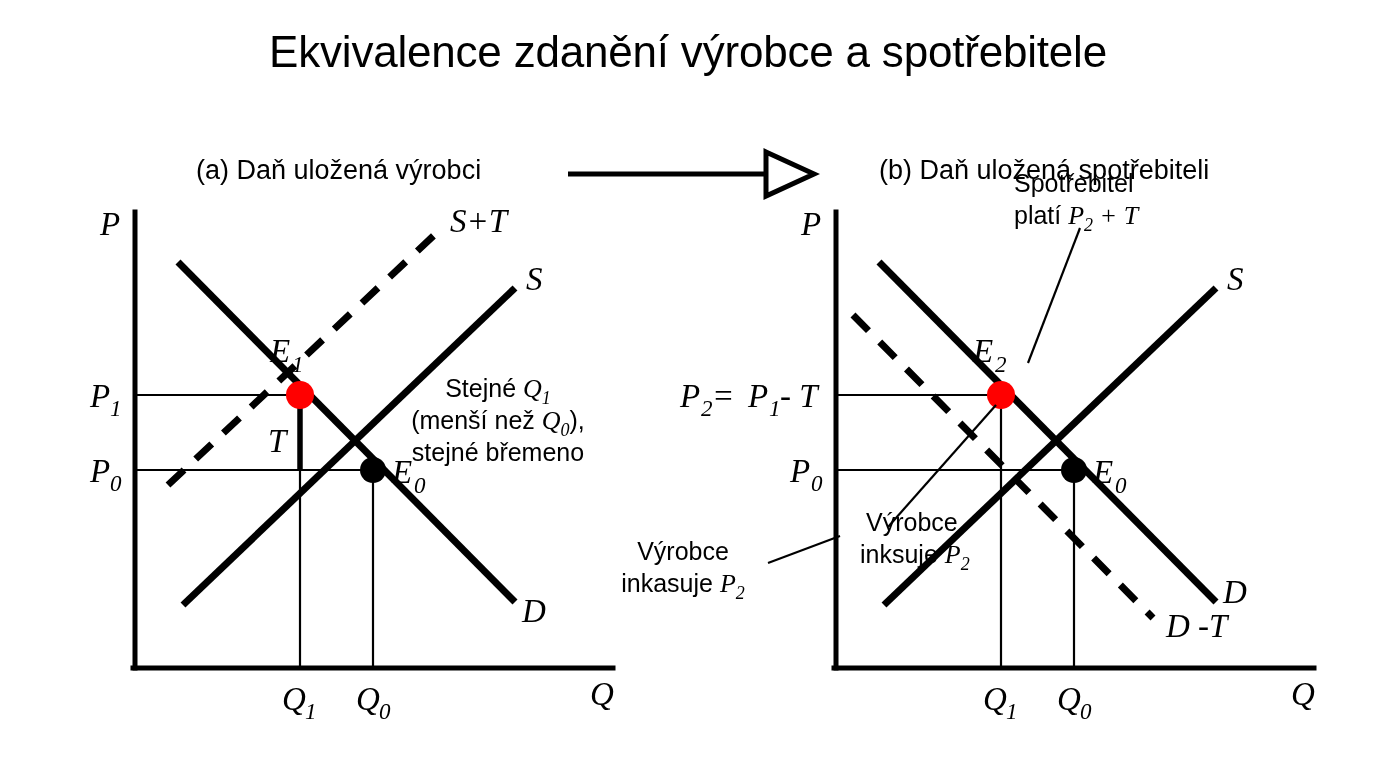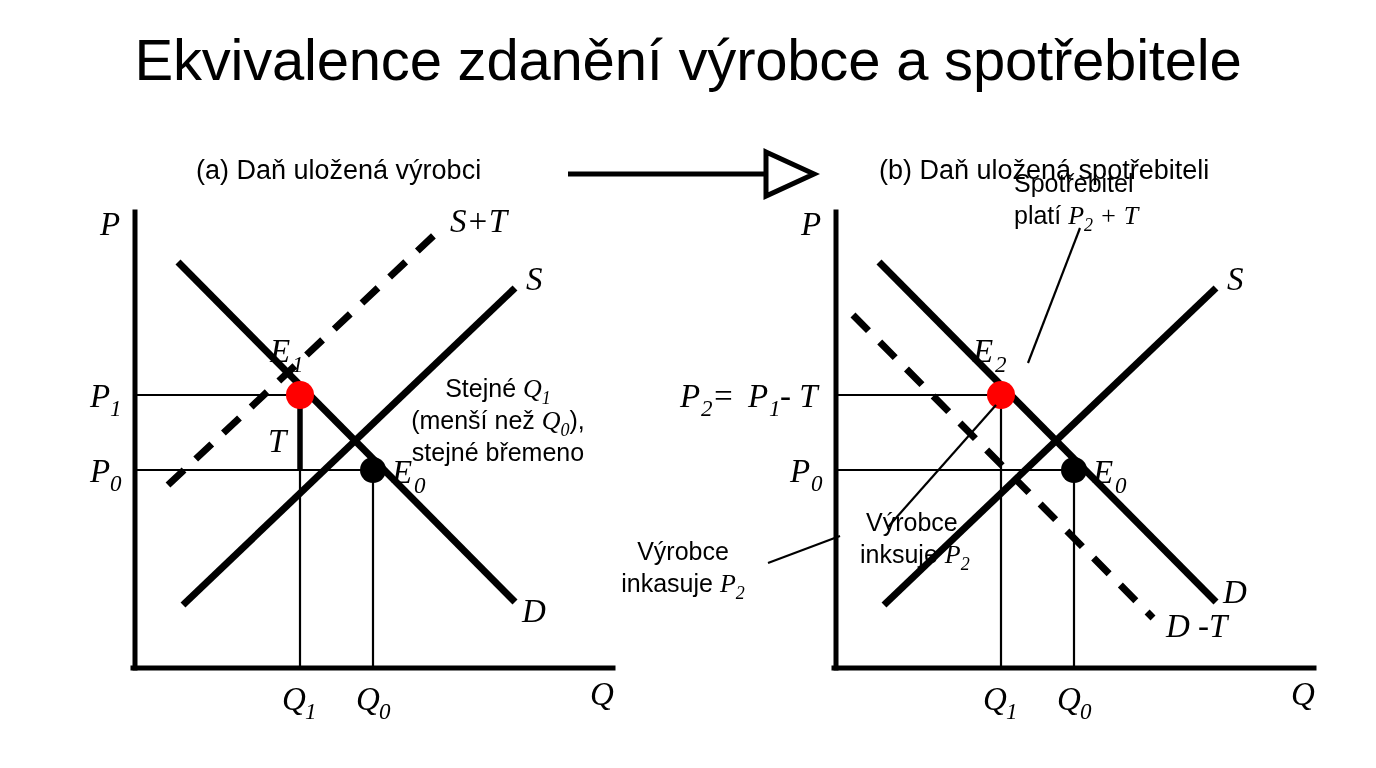--- a/index.html
+++ b/index.html
@@ -20,21 +20,21 @@
     width: 1376px;
     height: 768px;
     background: #ffffff;
   }
   #title {
     position: absolute;
     left: 0;
     top: 28px;
     width: 1376px;
     text-align: center;
-    font-size: 58px;
+    font-size: 44px;
     font-weight: 400;
     letter-spacing: -0.2px;
     line-height: 1.1;
     white-space: nowrap;
   }
   .panel-caption {
     position: absolute;
     font-size: 27px;
     font-weight: 400;
     white-space: nowrap;

